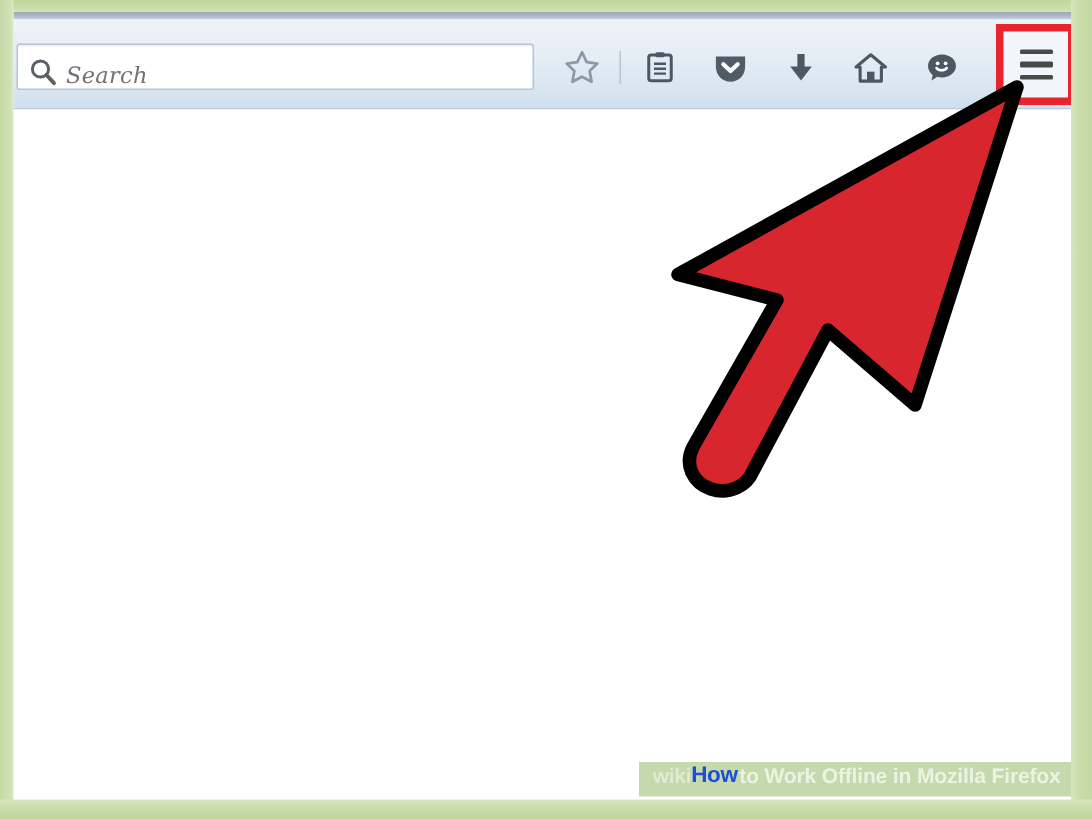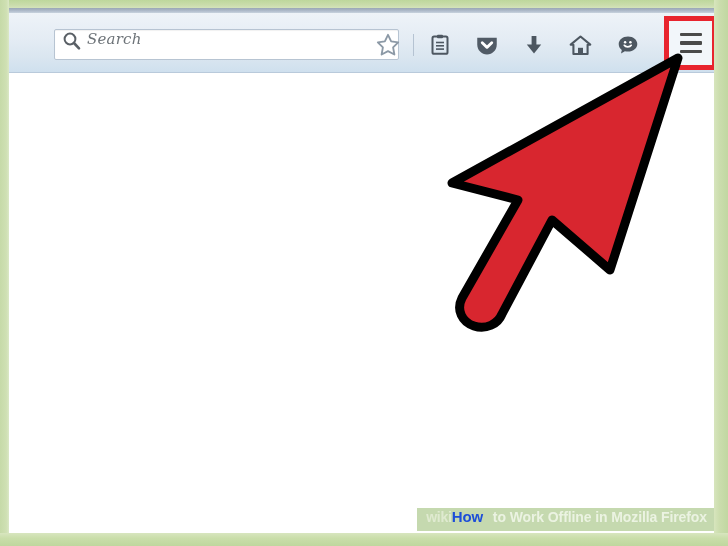--- a/index.html
+++ b/index.html
@@ -82,23 +82,22 @@
     position: absolute;
     left: 2px;
     top: 16px;
     width: 345px;
     height: 31px;
     background: #ffffff;
     border: 1px solid #b7c4d2;
     border-radius: 2px;
     box-shadow: inset 0 1px 1px rgba(0,0,0,0.06);
     display: flex;
-    align-items: flex-start;
+    align-items: flex-end;
     box-sizing: border-box;
-    margin-left: 43px;
   }
   #search-field .magnifier {
     width: 22px;
     height: 22px;
     margin-left: 6px;
     margin-right: 4px;
     flex: 0 0 auto;
     display: flex;
     align-items: center;
     justify-content: center;
@@ -210,21 +209,21 @@
     font-size: 15px;
     color: #1d4ed8;
     letter-spacing: -0.2px;
   }
   #watermark .wm-rest {
     font-family: "Liberation Sans", sans-serif;
     font-weight: bold;
     font-size: 14px;
     color: #f0f6e8;
     opacity: 0.9;
-    margin-left: 10px;
+    margin-left: 1px;
     letter-spacing: -0.1px;
   }
 </style>
 </head>
 <body>
 
 <div id="screenshot">
 
   <div class="frame-top"></div>
   <div class="frame-left"></div>

